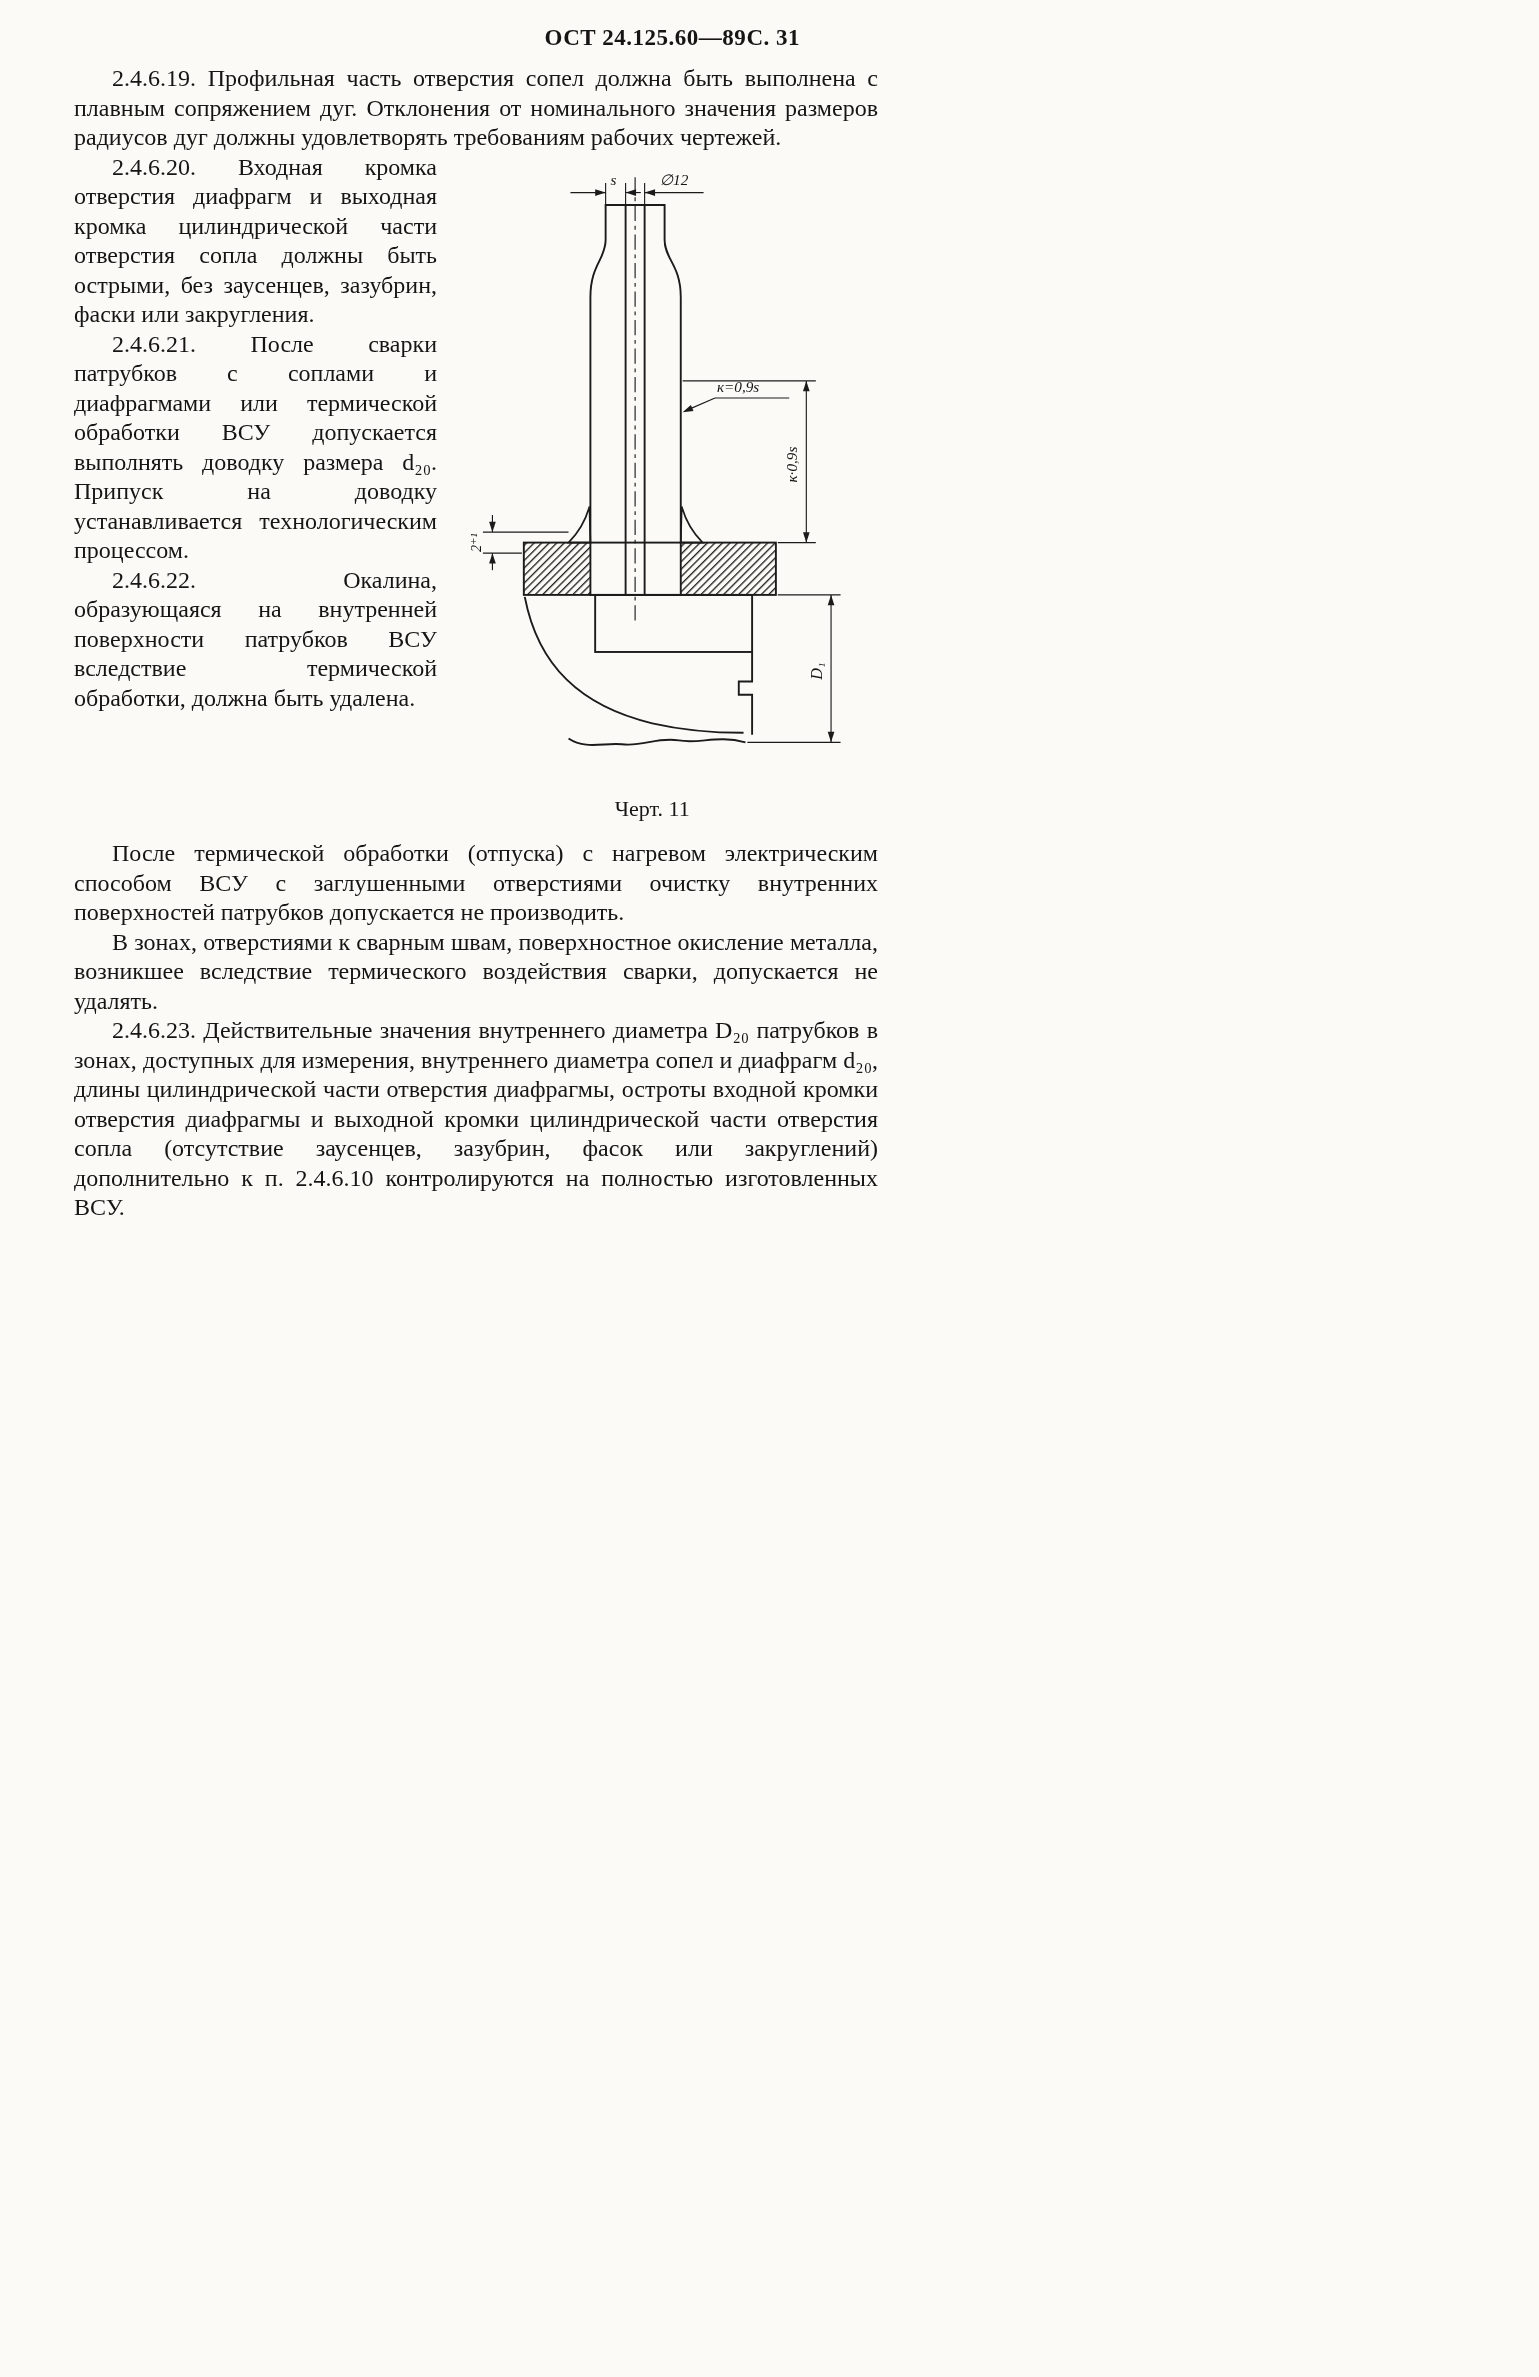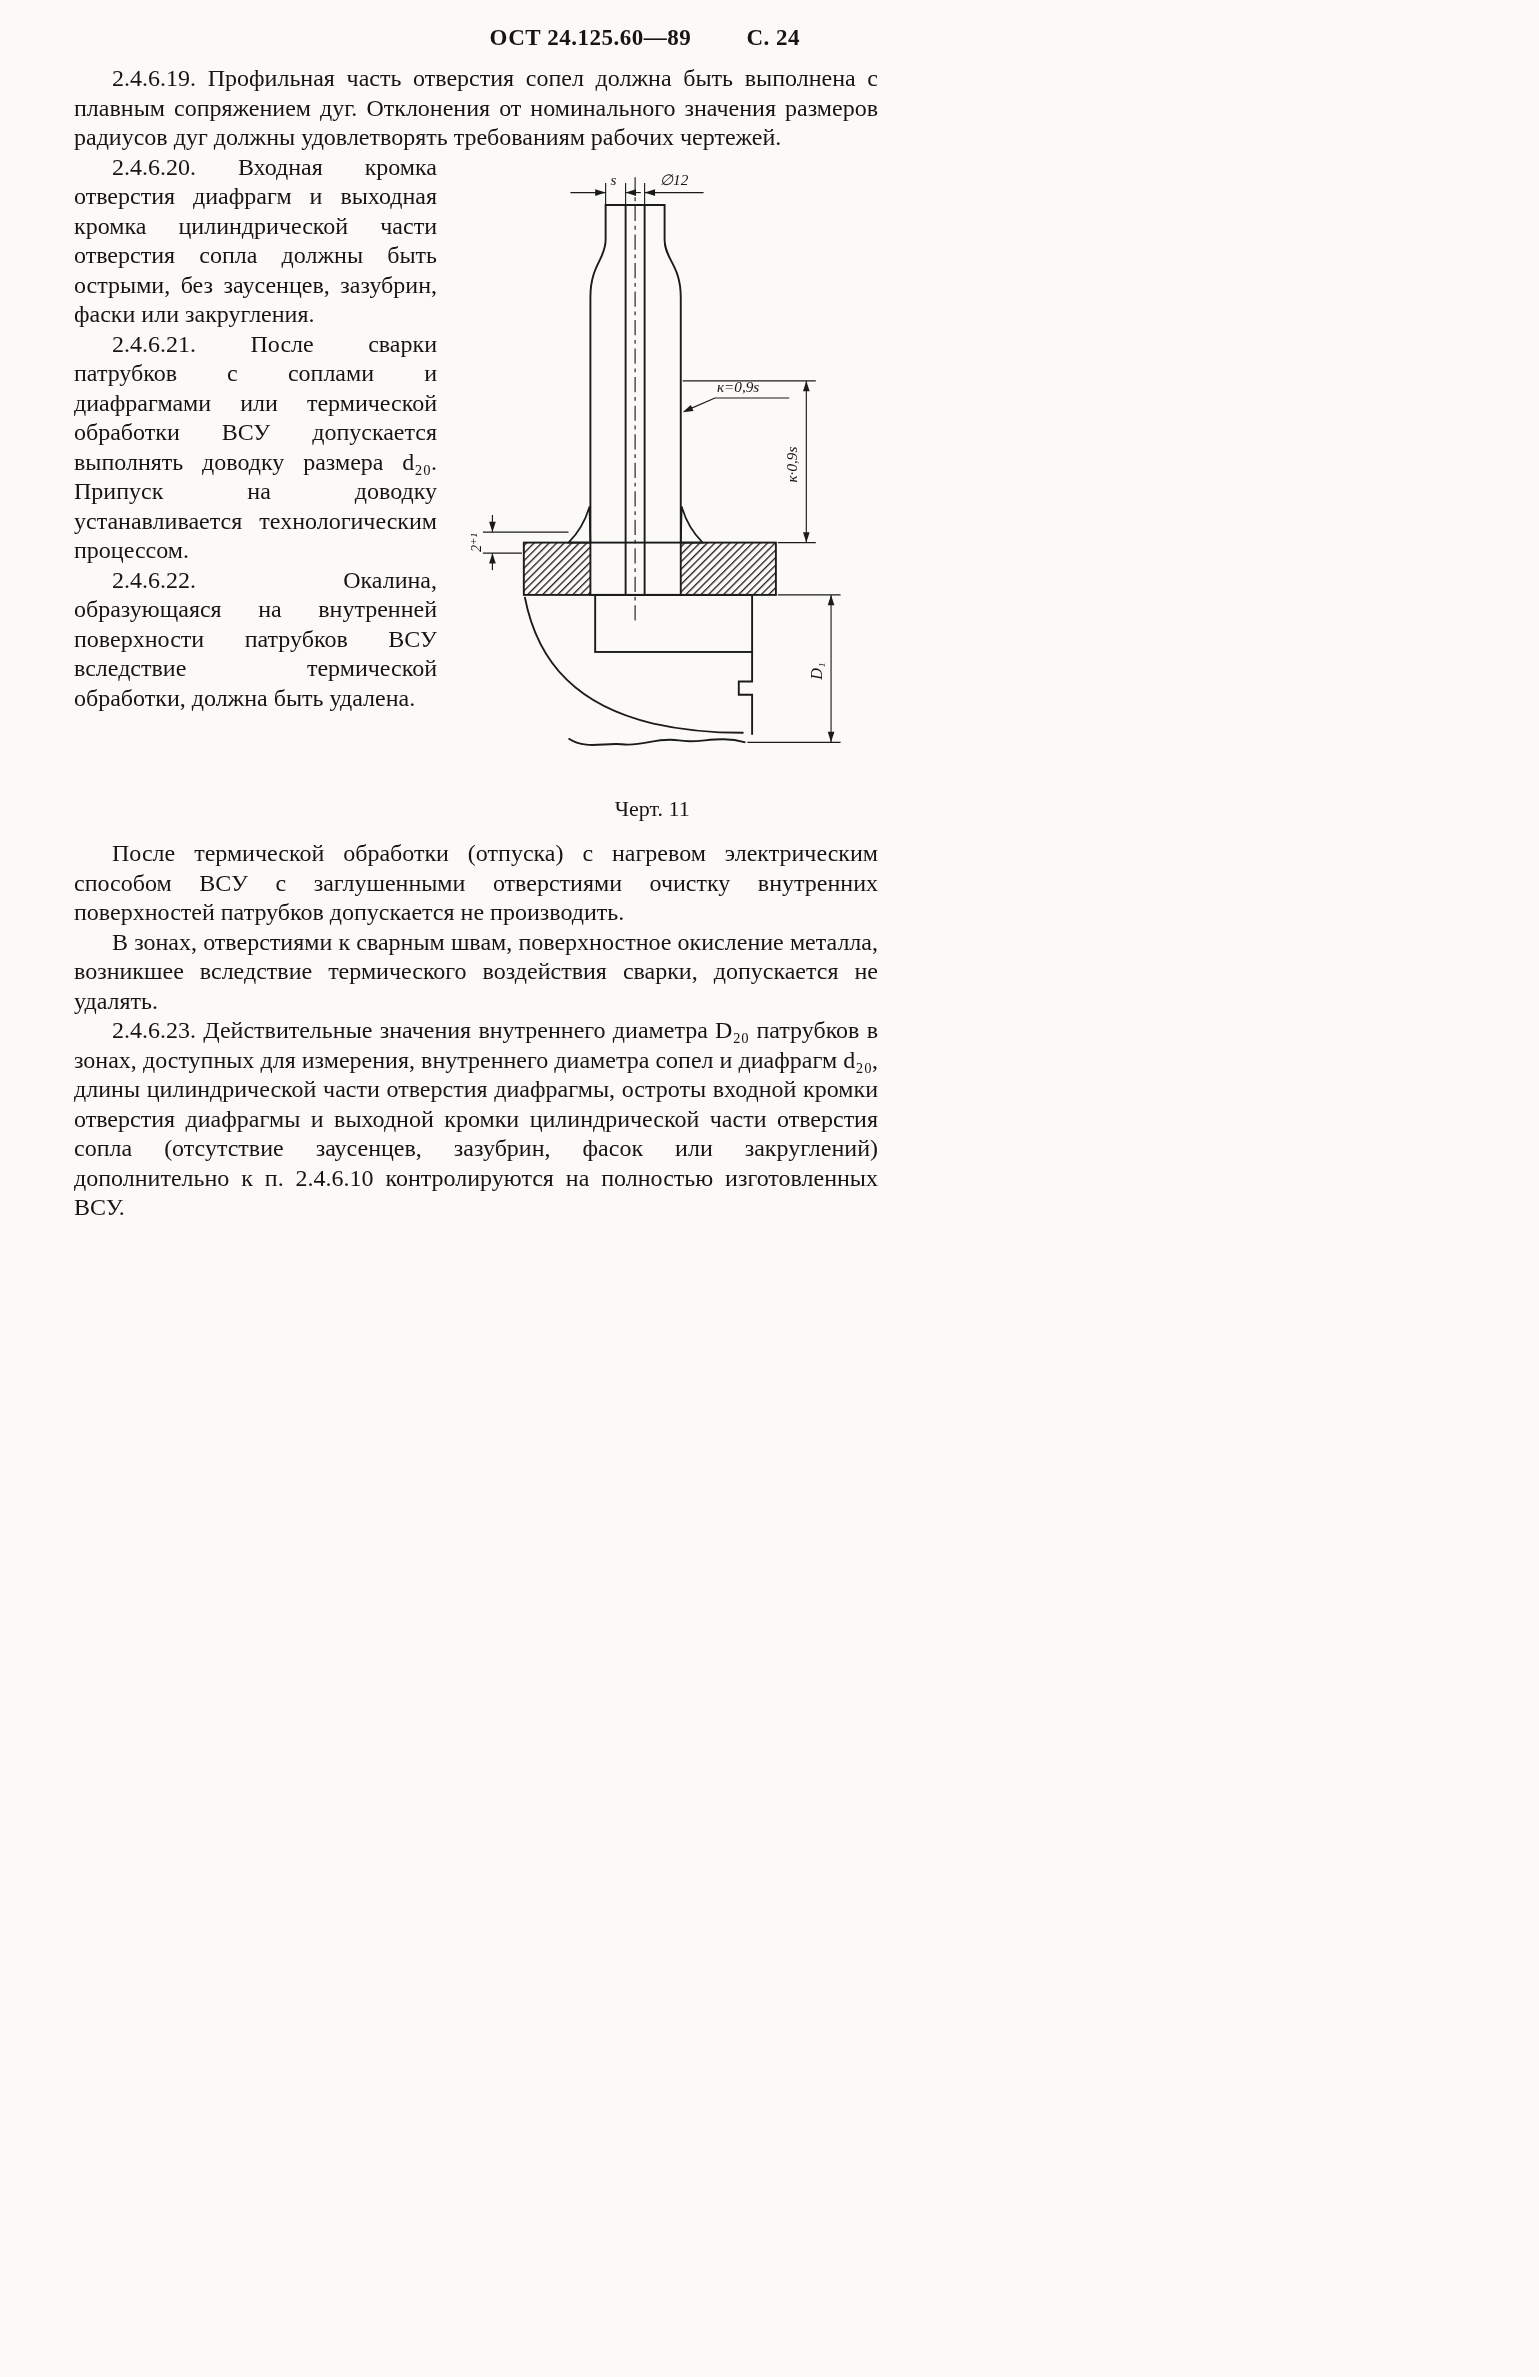--- a/index.html
+++ b/index.html
@@ -9,21 +9,21 @@
     width:1540px;height:2378px;
     background:#fbfaf6;
     font-family:"Liberation Serif","DejaVu Serif",serif;
     color:#171514;
     overflow:hidden;
   }
   .content{
     position:absolute;left:74px;top:25px;width:804px;
   }
   .doc-header{
-    display:flex;justify-content:flex-end;gap:55px;
+    display:flex;justify-content:flex-end;
     font-weight:700;font-size:23px;
     padding-right:78px;margin-bottom:13.3px;
     letter-spacing:0.5px;
   }
   p.para{
     margin:0;
     font-size:24px;line-height:29.5px;
     text-align:justify;
     text-indent:38px;
     hyphens:auto;
@@ -46,21 +46,21 @@
   .draw-stroke{stroke:#1b1b1b;fill:none;}
 </style>
 </head>
 <body>
 
 <div class="page">
   <div class="content">
 
     <div class="doc-header">
       <span>ОСТ 24.125.60—89</span>
-      <span>С. 24</span>
+      <span>С. 31</span>
     </div>
 
     <p class="para">2.4.6.19. Профильная часть отверстия сопел должна быть выполнена с плавным сопряжением дуг. Отклонения от номинального значения размеров радиусов дуг должны удовлетворять требованиям рабочих чертежей.</p>
 
     <div class="columns">
       <div class="col-left">
         <p class="para">2.4.6.20. Входная кромка отверстия диафрагм и выходная кромка цилиндрической части отверстия сопла должны быть острыми, без заусенцев, зазубрин, фаски или закругления.</p>
         <p class="para">2.4.6.21. После сварки патрубков с соплами и диафрагмами или термической обработки ВСУ допускается выполнять доводку размера d₂₀. Припуск на доводку устанавливается технологическим процессом.</p>
         <p class="para">2.4.6.22. Окалина, образующаяся на внутренней поверхности патрубков ВСУ вследствие термической обработки, должна быть удалена.</p>
       </div>

